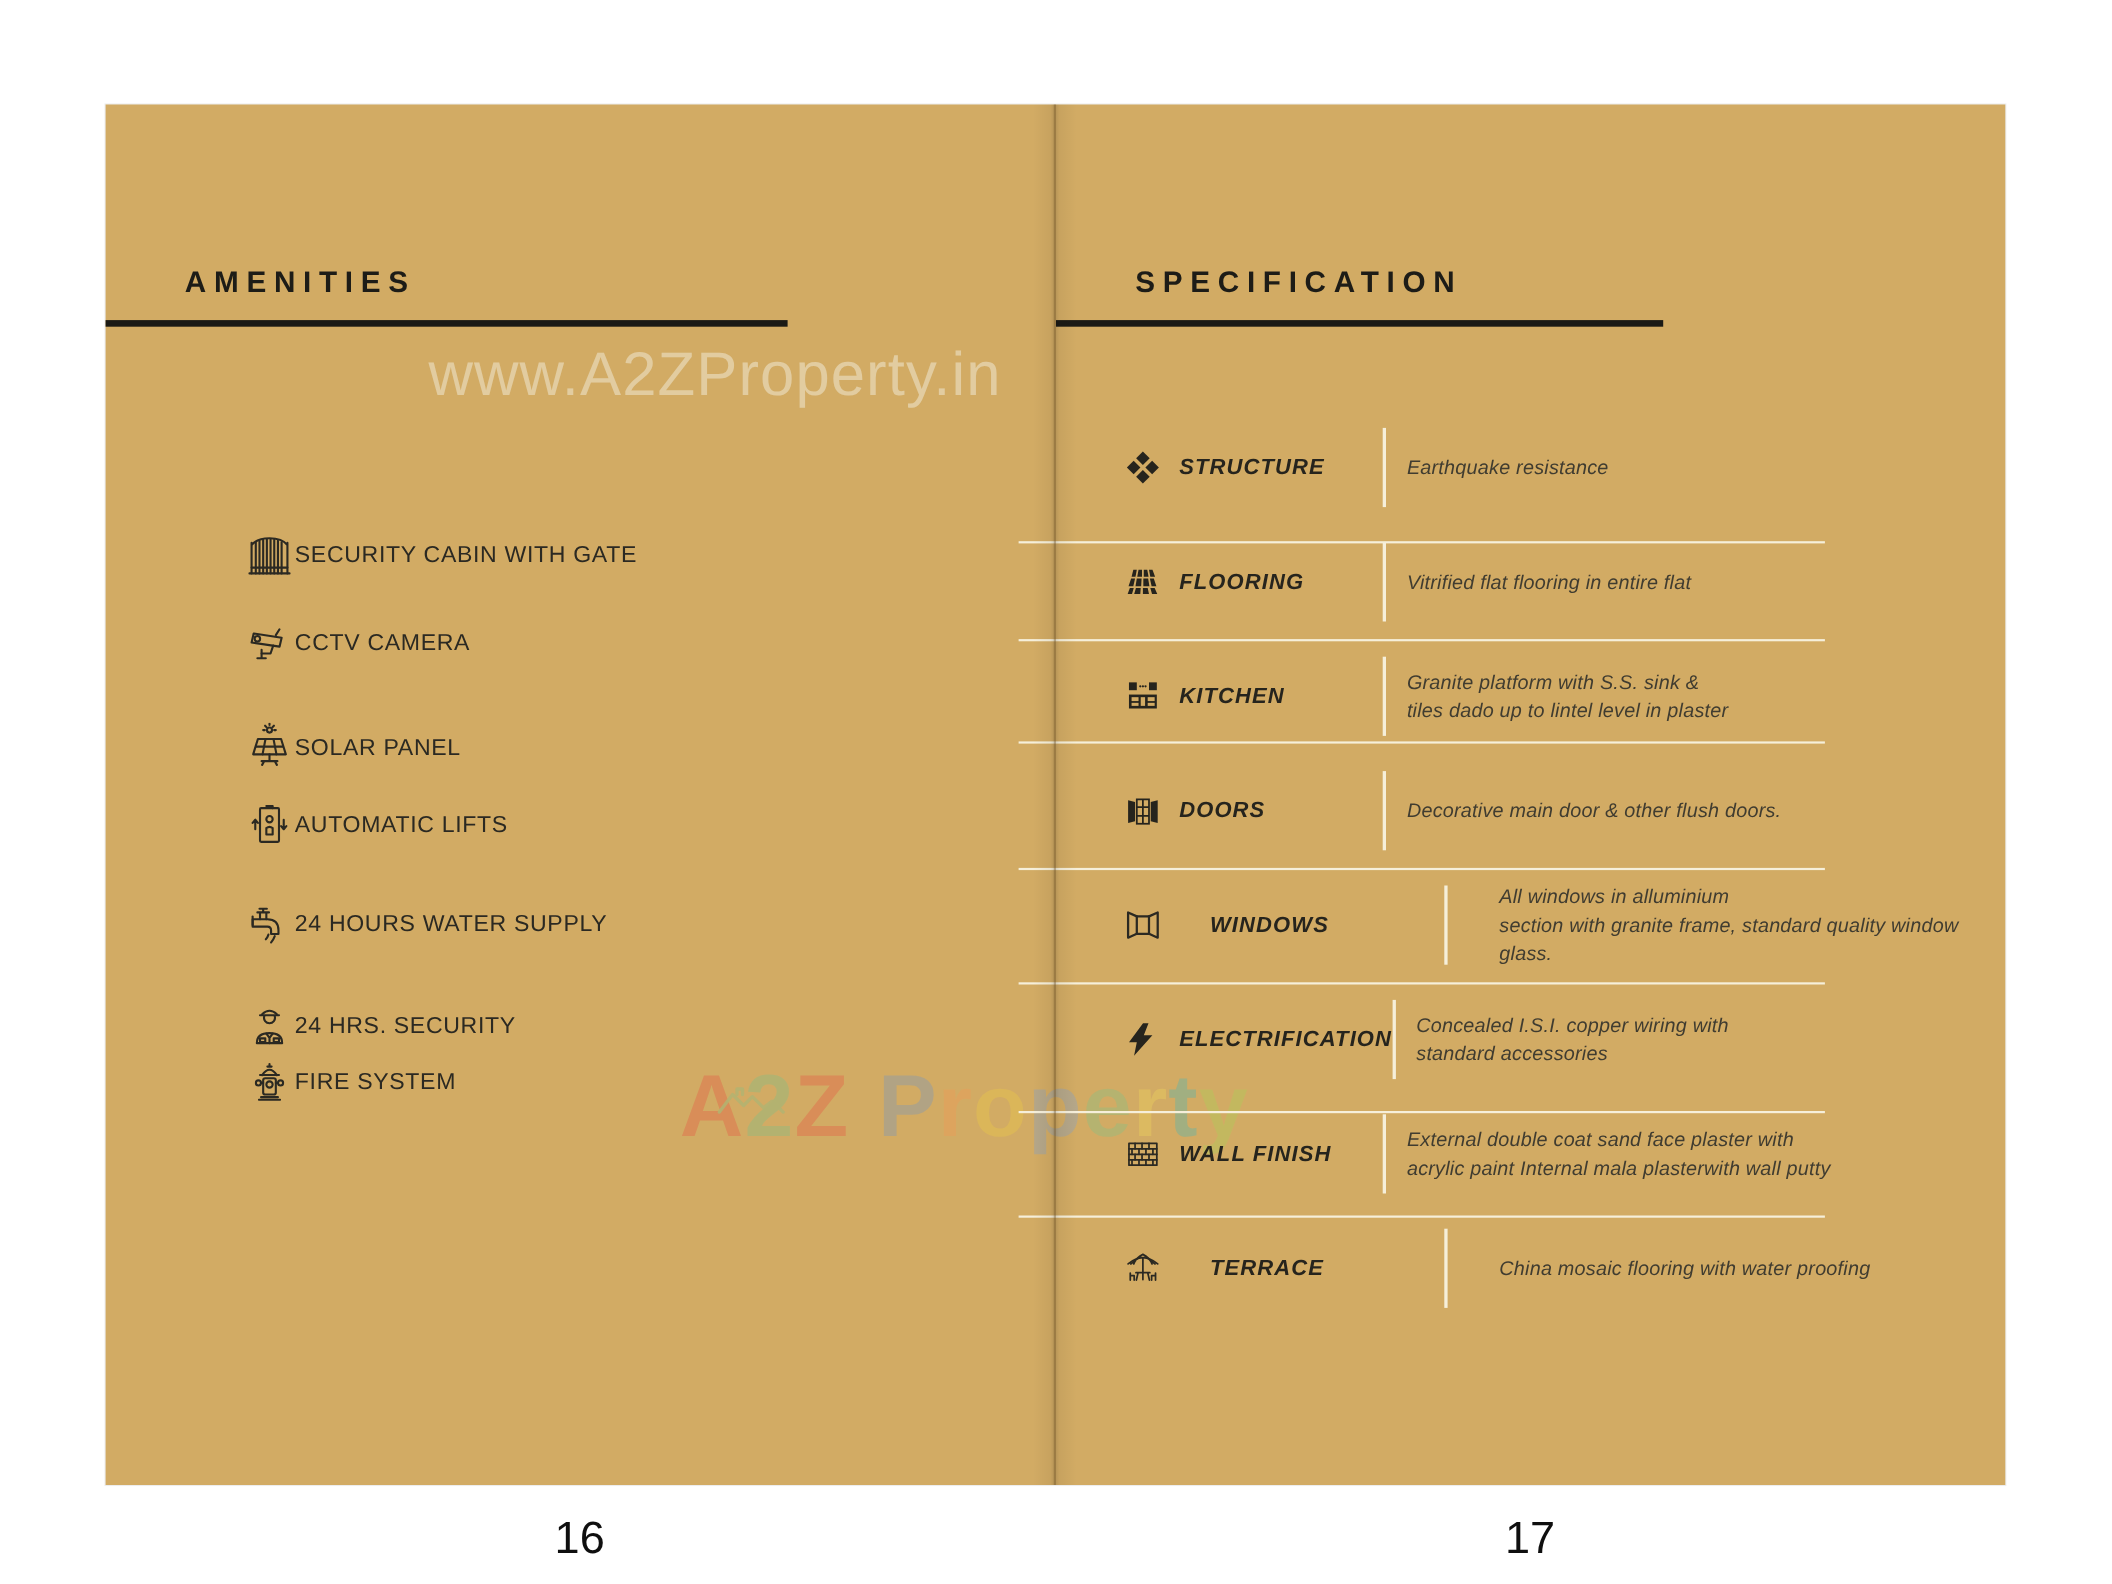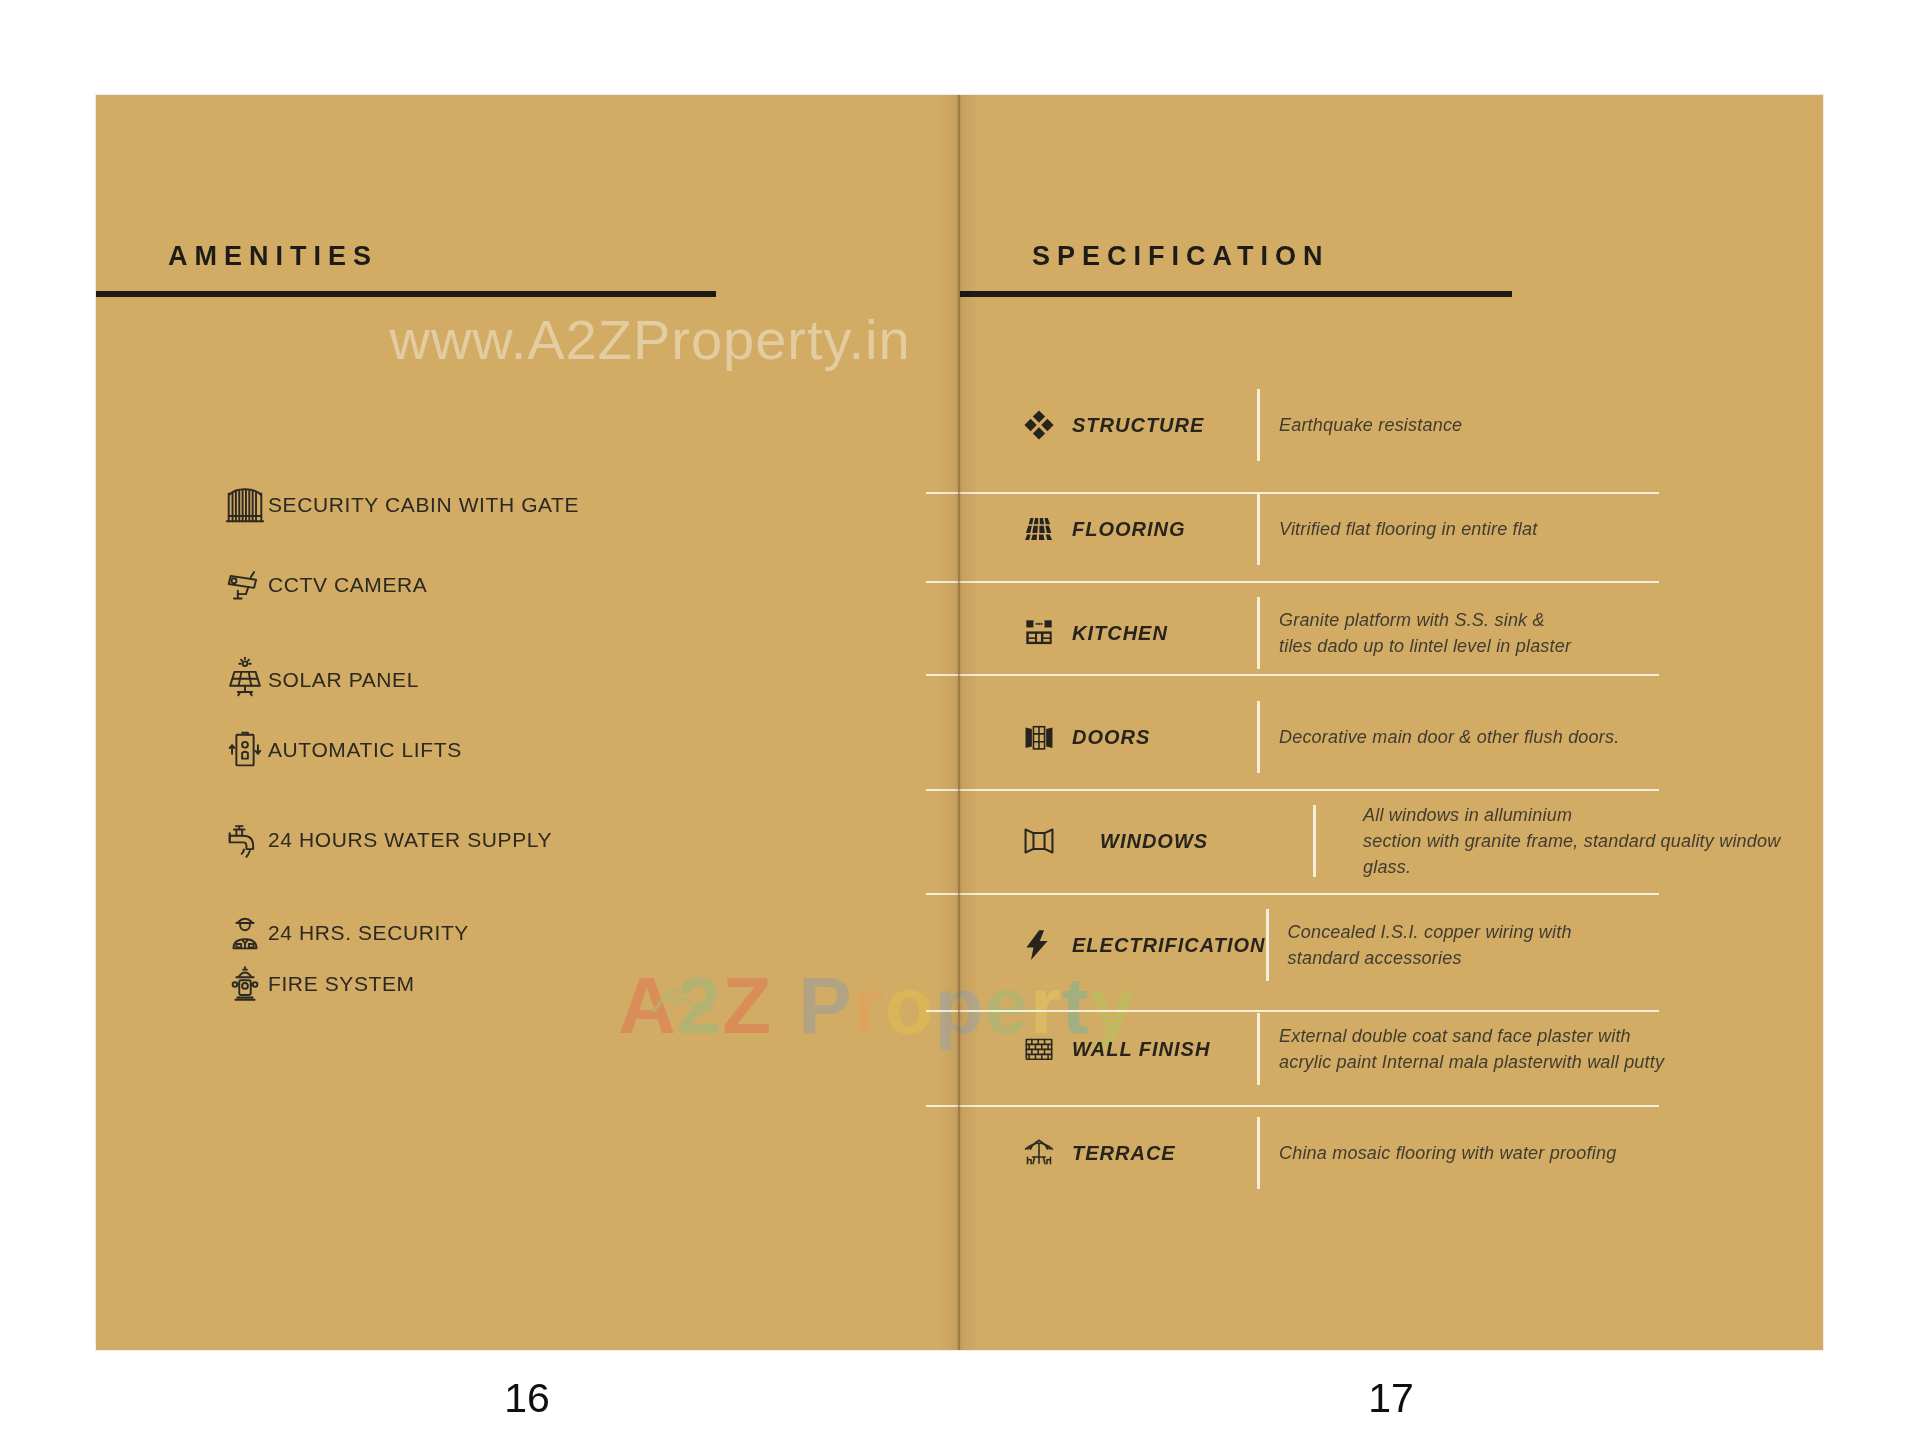--- a/index.html
+++ b/index.html
@@ -288,21 +288,21 @@
       </span>
       <span class="lbl">WALL FINISH</span>
       <span class="vline"></span>
       <span class="desc">
         <div>External double coat sand face plaster with</div>
         <div>acrylic paint Internal mala plasterwith wall putty</div>
       </span>
     </div>
     <div class="hline" style="top:1010px;"></div>
 
-    <div class="spec" style="top:1016px;">
+    <div class="spec" style="top:1016px;gap:28px;">
       <span class="ic">
         <svg class="line" width="38" height="38" viewBox="0 0 48 48">
           <path d="M7 19 Q24 4.5 41 19"></path>
           <path d="M24 8 L10 19 M24 8 L38 19 M24 8 Q16 12 13.5 19 M24 8 Q32 12 34.5 19"></path>
           <path d="M24 12 V37"></path>
           <path d="M16 29 H32 M18.5 29 L16.5 37.5 M29.5 29 L31.5 37.5"></path>
           <path d="M9.5 29.5 v8 M9.5 32.5 h4.5 v5"></path>
           <path d="M38.5 29.5 v8 M38.5 32.5 h-4.5 v5"></path>
         </svg>
       </span>

